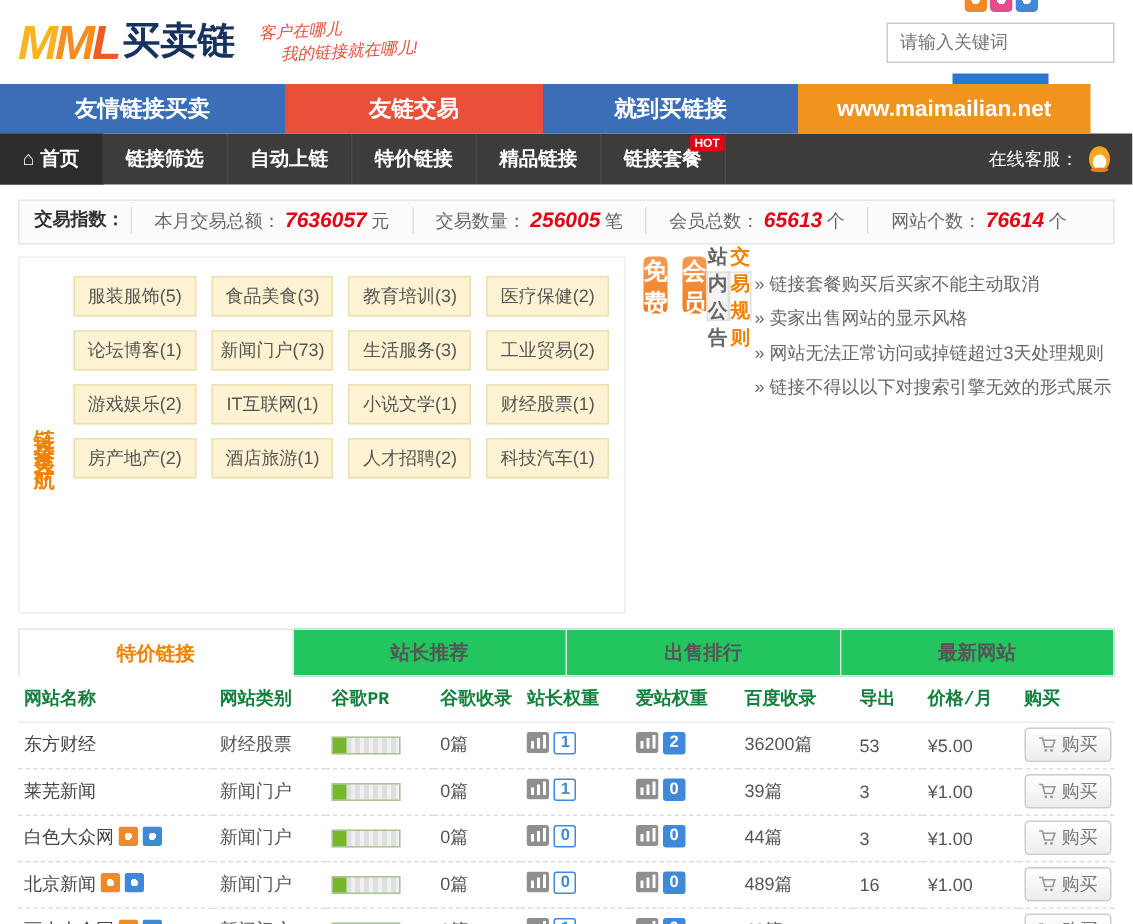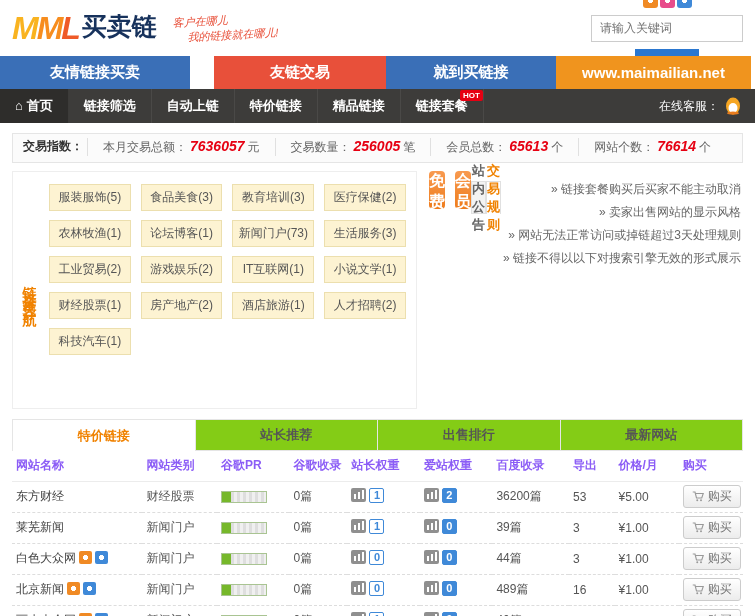--- a/index.html
+++ b/index.html
@@ -32,21 +32,21 @@
   .search-input { width:152px; height:27px; border:1px solid #ccc; padding:0 8px;
     font-size:12px; color:#333; outline:none; }
   .search-btn { height:37px; width:64px; background:#2a77d0; color:#fef9c3; border:none;
     font-size:13px; font-weight:bold; cursor:pointer; }
 
   
   .banner { display:flex; height:33px; color:#fff; }
   .banner-seg { display:flex; align-items:center; justify-content:center;
     font-size:15px; font-weight:bold; cursor:pointer; }
   .seg-0 { width:190px; background:#3a6fb7; }
-  .seg-1 { width:172px; background:#e8503a;margin-left:24px; }
+  .seg-1 { width:172px; background:#e8503a; }
   .seg-2 { width:170px; background:#3a6fb7; }
   .seg-3 { width:195px; background:#f0941e; font-weight:bold; }
 
   
   .mainnav { height:34px; background:#3d3c3a; display:flex; align-items:center;
     color:#fff; font-size:13px; }
   .nav-item { padding:0 15px; height:34px; line-height:34px; position:relative;
     font-weight:bold; cursor:pointer; border-right:1px solid rgba(255,255,255,0.07); }
   .nav-item.active { background:#2e2d2b; }
   .home-icon { margin-right:4px; font-weight:normal; }
@@ -78,36 +78,36 @@
   .side-panel { flex:1; display:flex; flex-direction:row; }
   .auth-row { display:flex; gap:10px; }
   .auth-btn { flex:1; height:38px; border:none; border-radius:4px;
     background:linear-gradient(#f89a50,#ee7c1c); color:#fff; font-size:16px;
     font-weight:bold; cursor:pointer; }
   .panel-tabs { display:flex; margin-top:10px; height:33px; }
   .panel-tab { flex:1; display:flex; align-items:center; justify-content:center;
     font-size:13px; font-weight:bold; cursor:pointer; }
   .panel-tab.inactive { background:#f3f3f3; border:1px solid #e0e0e0; color:#666; }
   .panel-tab.active { background:#fff; border:1px solid #e0e0e0; border-bottom:none; color:#f08200; }
-  .rules { list-style:none; padding:7px 2px;text-align:right; }
+  .rules { list-style:none; padding:7px 2px; }
   .rule { font-size:12px; color:#666; line-height:23px; white-space:nowrap;
     overflow:hidden; cursor:pointer; }
 
   
   .listing { margin:10px 12px 0; }
   .listing-tabs { display:flex; height:32px; }
   .listing-tab { flex:1; display:flex; align-items:center; justify-content:center;
-    font-size:13px; font-weight:bold; color:#555; background:#84cc16;
+    font-size:13px; font-weight:bold; color:#555; background:#22c55e;
     border:1px solid #e5e5e5; border-left:none; cursor:pointer; }
   .listing-tab:first-child { border-left:1px solid #e5e5e5; }
   .listing-tab.active { background:#fff; color:#f08200; border-bottom:none; }
 
   table { width:100%; border-collapse:collapse; font-size:12px; table-layout:fixed; }
-  th { text-align:left; color:#8b5cf6; font-weight:bold; height:30px; padding:0 4px;
-    border-bottom:1px solid #ececec; white-space:nowrap; }
+  th { text-align:left; color:#15803d; font-weight:bold; height:30px; padding:0 4px;
+    border-bottom:1px solid #ececec; white-space:nowrap;font-family:Liberation Mono, monospace; }
   td { height:31px; border-bottom:1px dashed #ddd; color:#555; padding:0 4px; white-space:nowrap; }
   .col-name{width:126px;} .col-cat{width:72px;} .col-pr{width:70px;} .col-gi{width:56px;}
   .col-cz{width:70px;} .col-az{width:70px;} .col-bd{width:74px;} .col-out{width:44px;}
   .col-price{width:62px;} .col-buy{width:62px;}
   .site-name { color:#444; cursor:pointer; }
   .badge-sq { display:inline-block; width:13px; height:13px; border-radius:2px;
     margin-left:3px; vertical-align:-2px;
     background-image:radial-gradient(circle at 50% 50%, #fff 0 2.5px, transparent 2.5px); }
   .badge-orange { background-color:#f08a24; }
   .badge-blue { background-color:#3f89d8; }
@@ -211,21 +211,20 @@
 
   <div class="cat-panel">
     <div class="cat-side">
       <span class="cat-side-label">链接分类导航</span>
     </div>
     <div class="cat-grid">
       <div class="cat-item">服装服饰(5)</div>
       <div class="cat-item">食品美食(3)</div>
       <div class="cat-item">教育培训(3)</div>
       <div class="cat-item">医疗保健(2)</div>
-      <div class="cat-item">农林牧渔(1)</div>
       <div class="cat-item">论坛博客(1)</div>
       <div class="cat-item">新闻门户(73)</div>
       <div class="cat-item">生活服务(3)</div>
       <div class="cat-item">工业贸易(2)</div>
       <div class="cat-item">游戏娱乐(2)</div>
       <div class="cat-item">IT互联网(1)</div>
       <div class="cat-item">小说文学(1)</div>
       <div class="cat-item">财经股票(1)</div>
       <div class="cat-item">房产地产(2)</div>
       <div class="cat-item">酒店旅游(1)</div>

